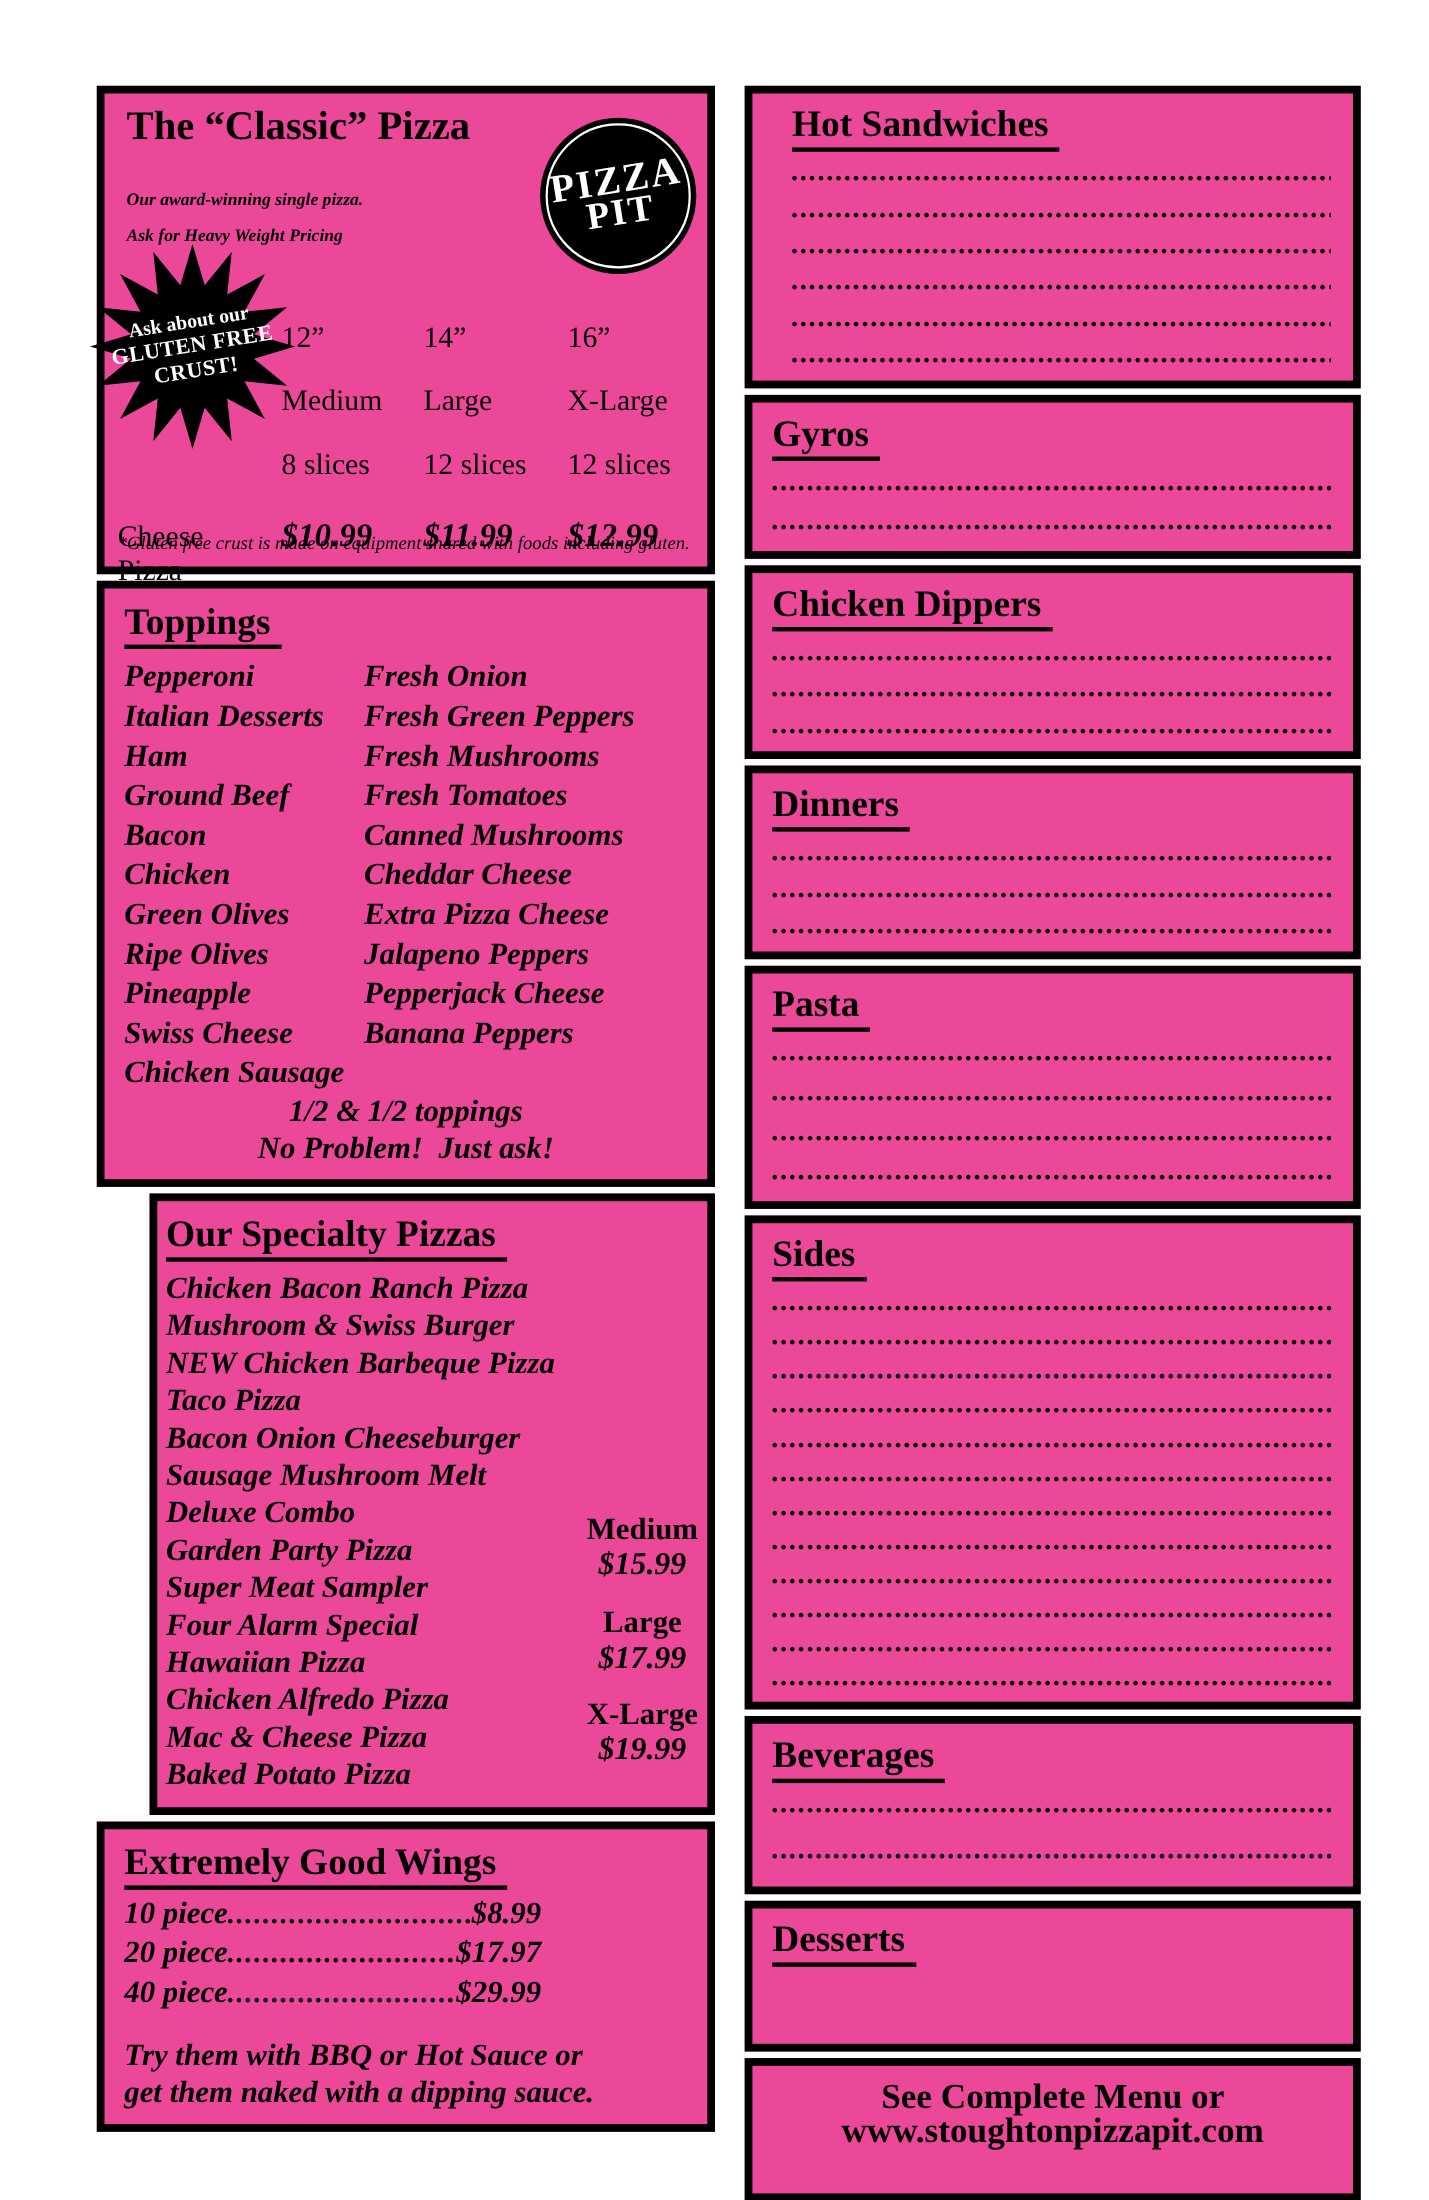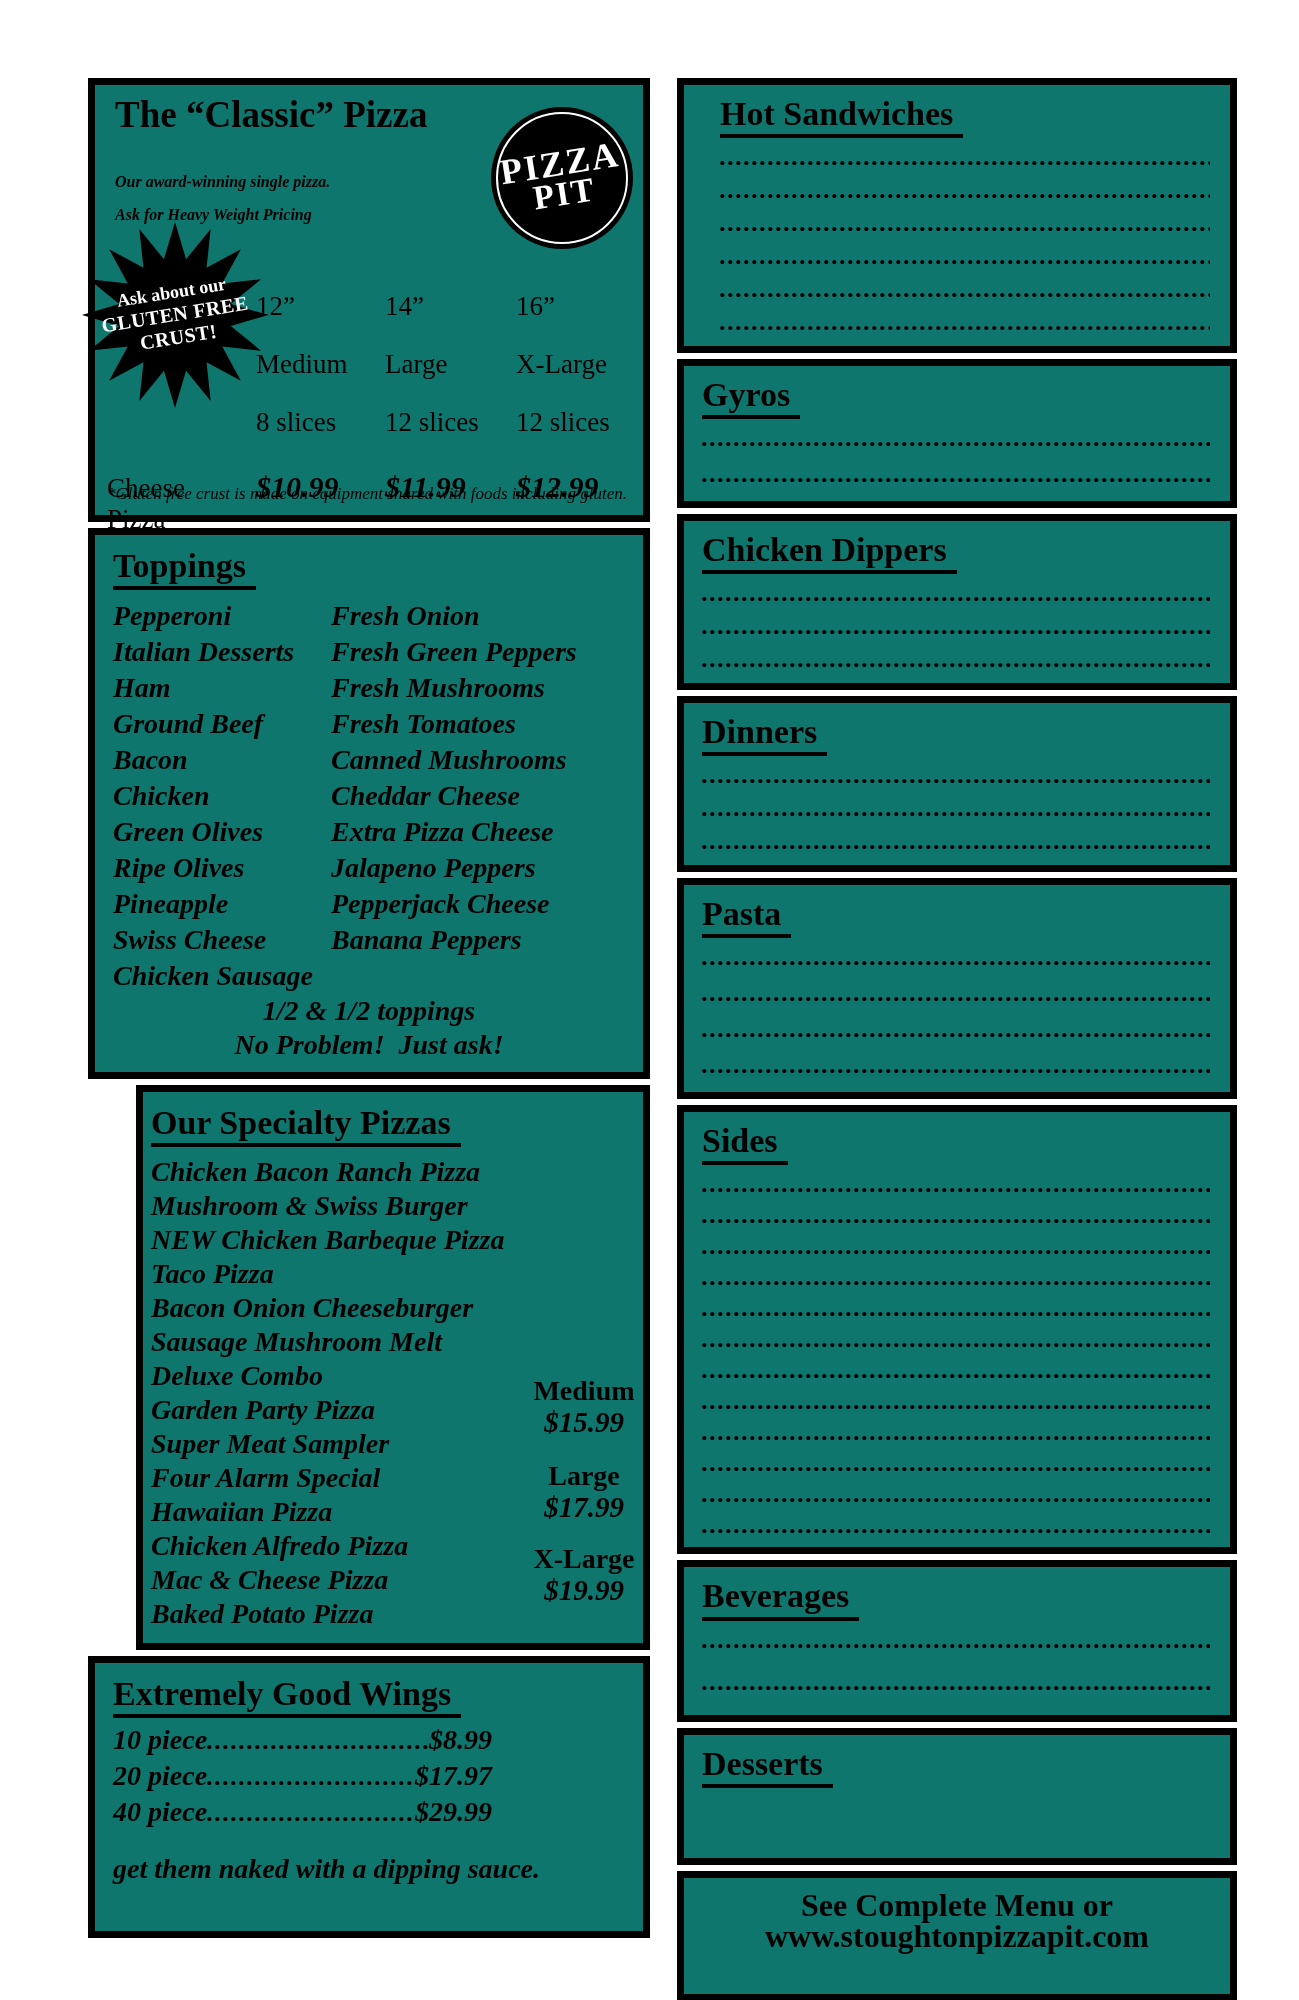--- a/index.html
+++ b/index.html
@@ -7,21 +7,21 @@
     width:1299px; height:2000px; position:relative;
     background:#ffffff; color:#000;
     font-family:"Liberation Serif","DejaVu Serif",serif;
     overflow:hidden;
   }
   .col { position:absolute; top:78px; }
   .col-left  { left:88px;  width:562px; }
   .col-right { left:677px; width:560px; }
 
   .box {
-    box-sizing:border-box; border:7px solid #000; background:#0f766e;
+    box-sizing:border-box; border:7px solid #000; background:#ec4899;
     margin-bottom:6px; position:relative;
   }
 
   
   h1,h2 { margin:0; font-weight:bold; }
   .hl {
     display:inline-block; font-size:34px; font-weight:bold; line-height:1.12;
     border-bottom:4px solid #000; padding:0 10px 1px 0;
   }
   .keep-ws { white-space:pre-wrap; }
@@ -268,20 +268,21 @@
             <span class="iprice">$17.97</span>
           </div>
 
           <div class="pline">
             <span class="iname">40 piece</span>
             <span class="dots"></span>
             <span class="iprice">$29.99</span>
           </div>
         </div>
       <div class="wings-note">
+        <div>Try them with BBQ or Hot Sauce or</div>
         <div>get them naked with a dipping sauce.</div>
       </div>
     </section>
   </div>
 
   <div class="col col-right">
     <div>
 
         <section class="box rsec">
           <h2><span class="hl">Hot Sandwiches</span></h2>

